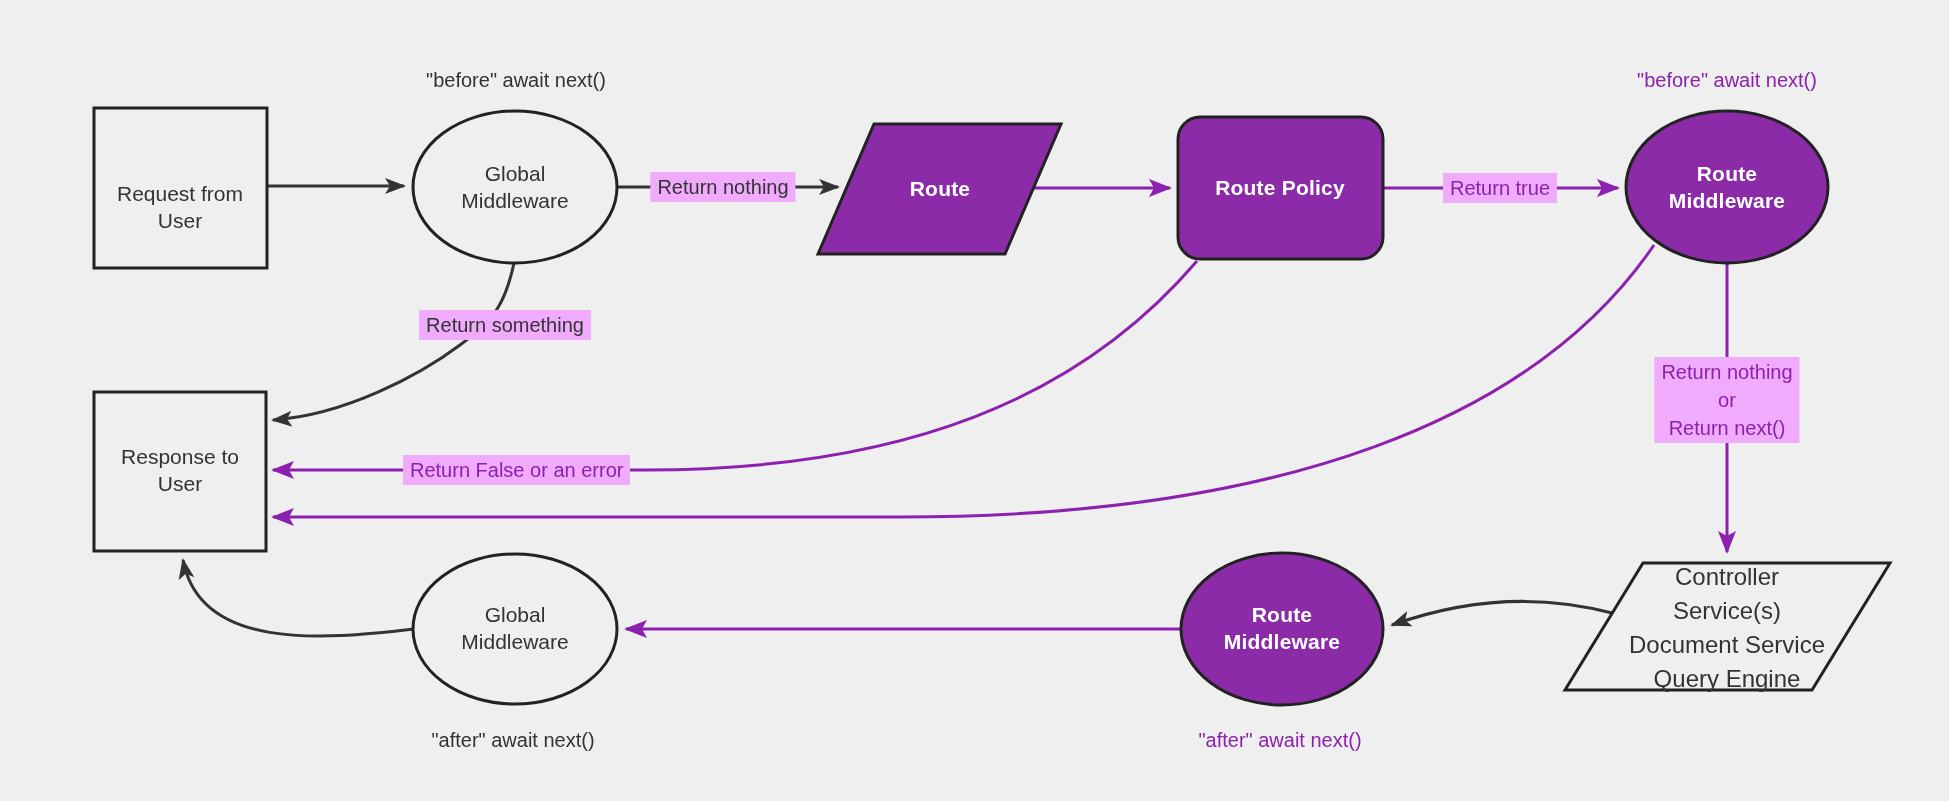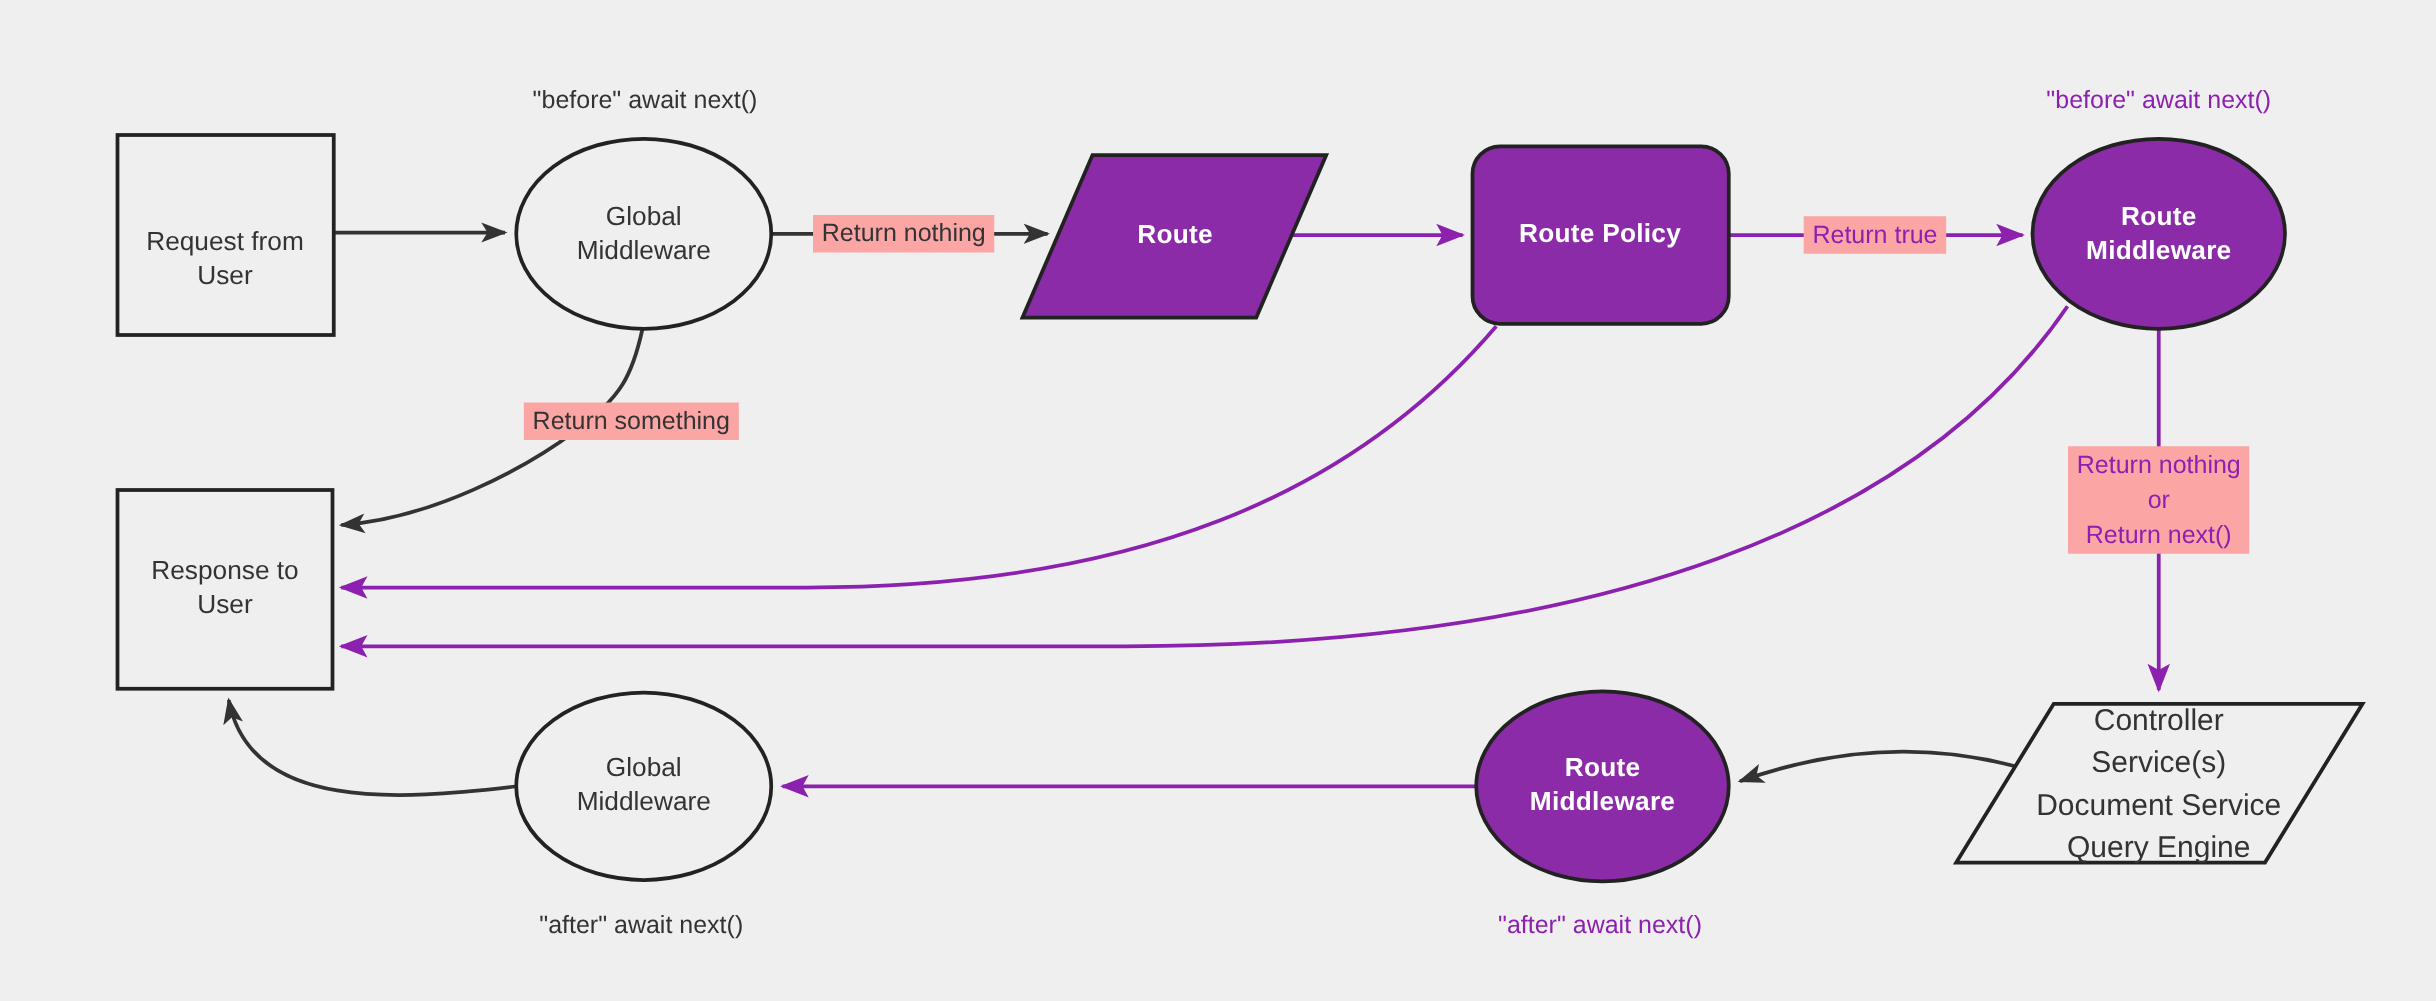--- a/index.html
+++ b/index.html
@@ -18,21 +18,21 @@
     position:absolute;transform:translate(-50%,-50%);
     text-align:center;white-space:pre-line;
     font-size:21px;line-height:1.28;color:#333333;
   }
   .nlabel.bold{font-weight:bold;color:#ffffff;letter-spacing:.2px;}
   .nlabel.small{font-size:24px;line-height:1.42;}
   .elabel{
     position:absolute;white-space:pre-line;text-align:center;
     font-size:20px;line-height:1.4;color:#333333;
   }
-  .elabel.ongap{background:#fca5a5;padding:1px 7px;}
+  .elabel.ongap{background:#f0abfc;padding:1px 7px;}
   .elabel.centered{transform:translate(-50%,-50%);}
   .elabel.lefty{transform:translate(0,-50%);}
   .purple-text{color:#8C21AF;}
 </style>
 </head>
 <body>
 
 <div class="stage">
 
   <svg width="1949" height="801" viewBox="0 0 1949 801">
@@ -82,22 +82,23 @@
 Query Engine</div>
   <div class="nlabel bold" style="left:1282px;top:629px;">Route
 Middleware</div>
   <div class="nlabel" style="left:515px;top:629px;">Global
 Middleware</div>
   <div class="nlabel" style="left:180px;top:471px;">Response to
 User</div>
 
   <div class="elabel centered" style="left:516px;top:80px;">"before" await next()</div>
   <div class="elabel centered ongap" style="left:723px;top:187px;">Return nothing</div>
-  <div class="elabel centered ongap" style="left:505px;top:337px;">Return something</div>
+  <div class="elabel centered ongap" style="left:505px;top:325px;">Return something</div>
   <div class="elabel centered purple-text" style="left:1727px;top:80px;">"before" await next()</div>
   <div class="elabel centered ongap purple-text" style="left:1500px;top:188px;">Return true</div>
   <div class="elabel centered ongap purple-text" style="left:1727px;top:400px;">Return nothing
 or
 Return next()</div>
+  <div class="elabel lefty ongap purple-text" style="left:403px;top:470px;">Return False or an error</div>
   <div class="elabel centered purple-text" style="left:1280px;top:740px;">"after" await next()</div>
   <div class="elabel centered" style="left:513px;top:740px;">"after" await next()</div>
 
 </div>
 
 </body></html>

